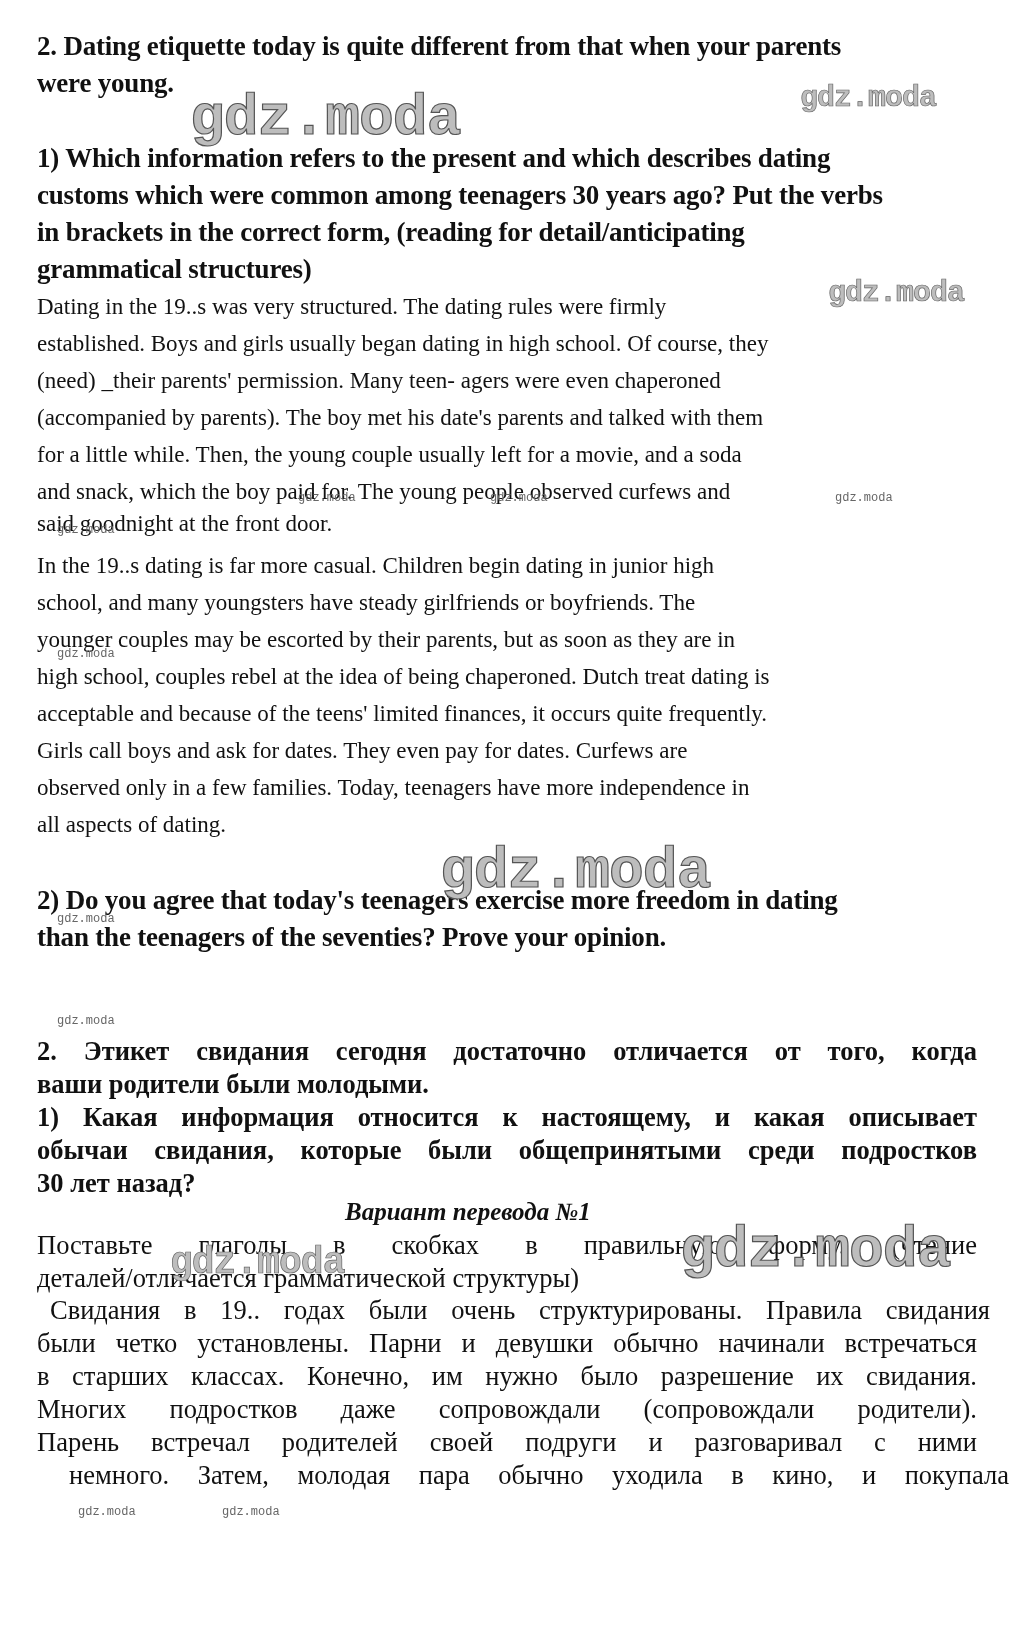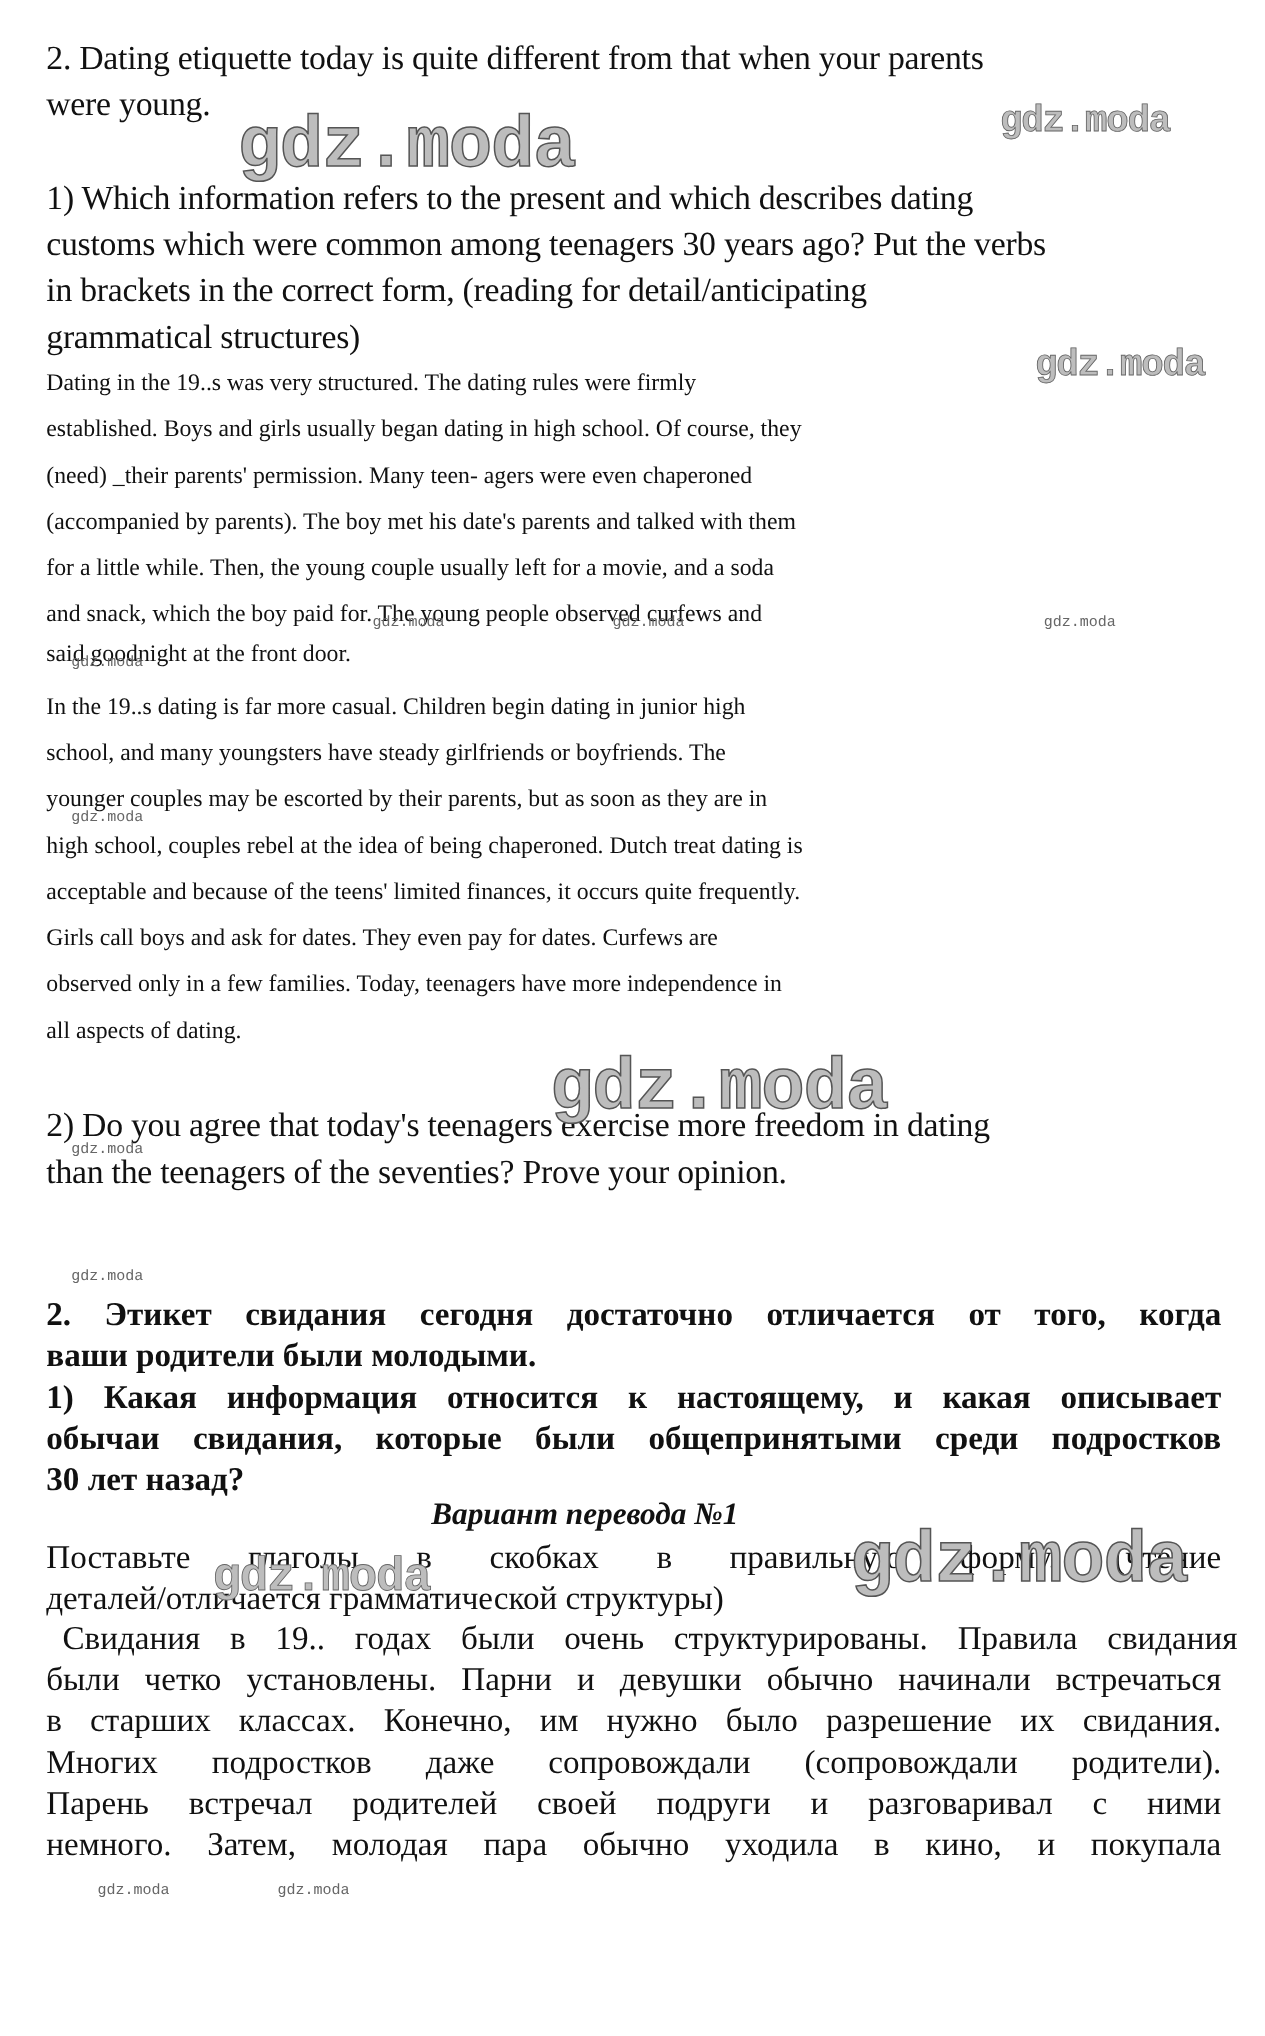--- a/index.html
+++ b/index.html
@@ -18,24 +18,24 @@
     .page {
       position: absolute;
       left: 37px;
       top: 0;
       width: 940px;
     }
     .line {
       position: absolute;
       left: 0;
       white-space: nowrap;
-      font-size: 19px;
+      font-size: 23px;
       line-height: 37px;
     }
-    .bold { font-weight: normal; font-size: 27px; letter-spacing: -0.2px; }
+    .bold { font-weight: bold; font-size: 27px; letter-spacing: -0.2px; }
     .ru-bold { font-weight: bold; font-size: 26.5px; }
     .ru { font-size: 26.5px; }
     .justify {
       display: flex;
       justify-content: center;
       width: 940px;
     }
     .wm {
       position: absolute;
       font-family: Liberation Mono, monospace;
@@ -120,21 +120,21 @@
   </div>
   <div class="line ru" style="top:1358px; width:940px;">
     <span style="display:block;width:940px;text-align:justify;text-align-last:justify;white-space:normal;">в старших классах. Конечно, им нужно было разрешение их свидания.</span>
   </div>
   <div class="line ru" style="top:1391px; width:940px;">
     <span style="display:block;width:940px;text-align:justify;text-align-last:justify;white-space:normal;">Многих подростков даже сопровождали (сопровождали родители).</span>
   </div>
   <div class="line ru" style="top:1424px; width:940px;">
     <span style="display:block;width:940px;text-align:justify;text-align-last:justify;white-space:normal;">Парень встречал родителей своей подруги и разговаривал с ними</span>
   </div>
-  <div class="line ru" style="top:1457px; width:940px;">
+  <div class="line ru" style="top:1457px; width:940px;margin-left:32px;">
     <span style="display:block;width:940px;text-align:justify;text-align-last:justify;white-space:normal;">немного. Затем, молодая пара обычно уходила в кино, и покупала</span>
   </div>
 </div>
 
 <div class="wm wm-big" style="left:190px; top:90px;">gdz.moda</div>
 <div class="wm wm-med" style="left:800px; top:83px;">gdz.moda</div>
 <div class="wm wm-med" style="left:828px; top:278px;">gdz.moda</div>
 <div class="wm wm-small" style="left:298px; top:492px;">gdz.moda</div>
 <div class="wm wm-small" style="left:490px; top:492px;">gdz.moda</div>
 <div class="wm wm-small" style="left:835px; top:492px;">gdz.moda</div>

